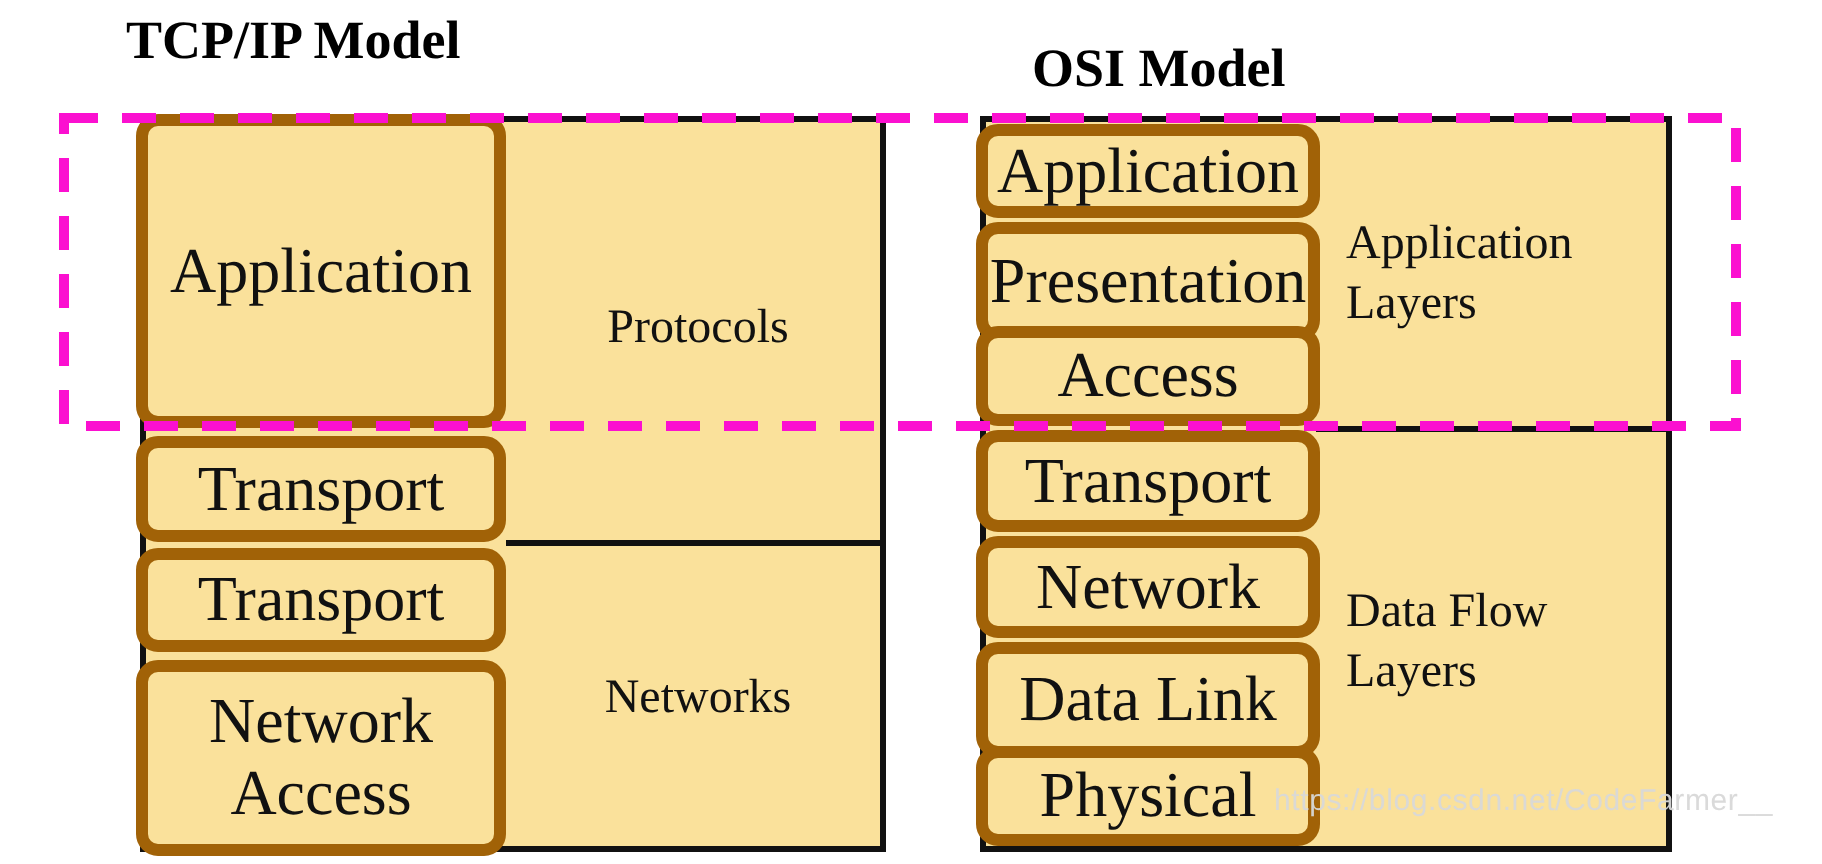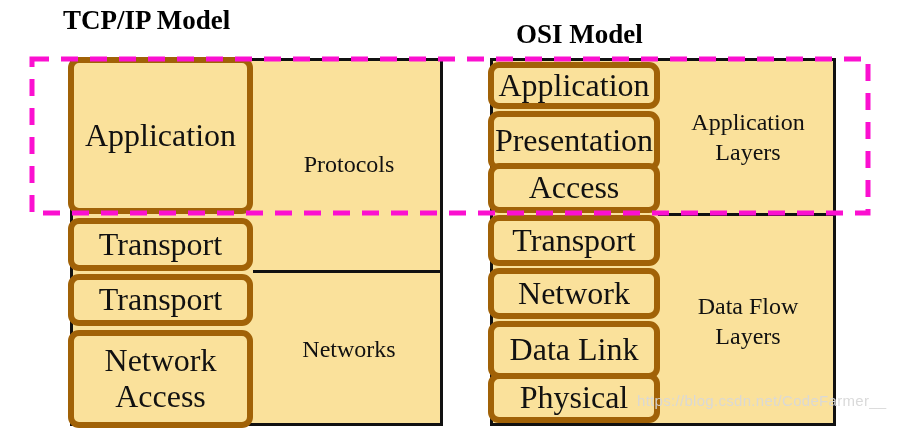--- a/index.html
+++ b/index.html
@@ -74,21 +74,20 @@
   #o-transport    { top: 215px; height: 51px; }
   #o-network      { top: 268px; height: 51px; }
   #o-datalink     { top: 321px; height: 58px; }
   #o-physical     { top: 373px; height: 50px; }
 
   .group-label {
     position: absolute;
     display: flex;
     align-items: center;
     justify-content: center;
-    text-align: center;
     font-size: 24px;
     line-height: 1.25;
     z-index: 2;
   }
   .group-label .wrap-label { display: block; width: 150px; }
   #g-protocols  { left: 255px; top: 61px;  width: 188px; height: 206px; }
   #g-networks   { left: 255px; top: 273px; width: 188px; height: 152px; }
   #g-applayers  { left: 662px; top: 61px;  width: 172px; height: 152px; }
   #g-dataflow   { left: 662px; top: 216px; width: 172px; height: 209px; }
 

